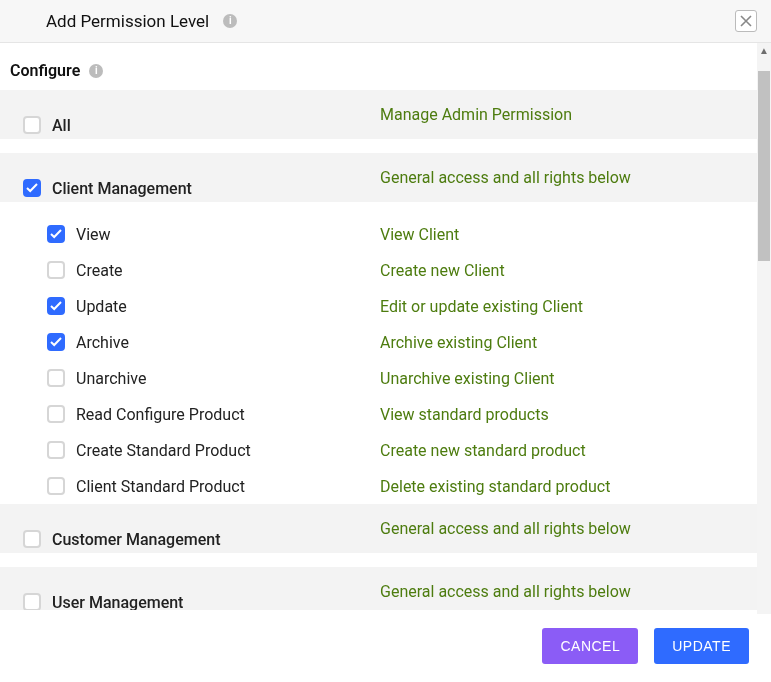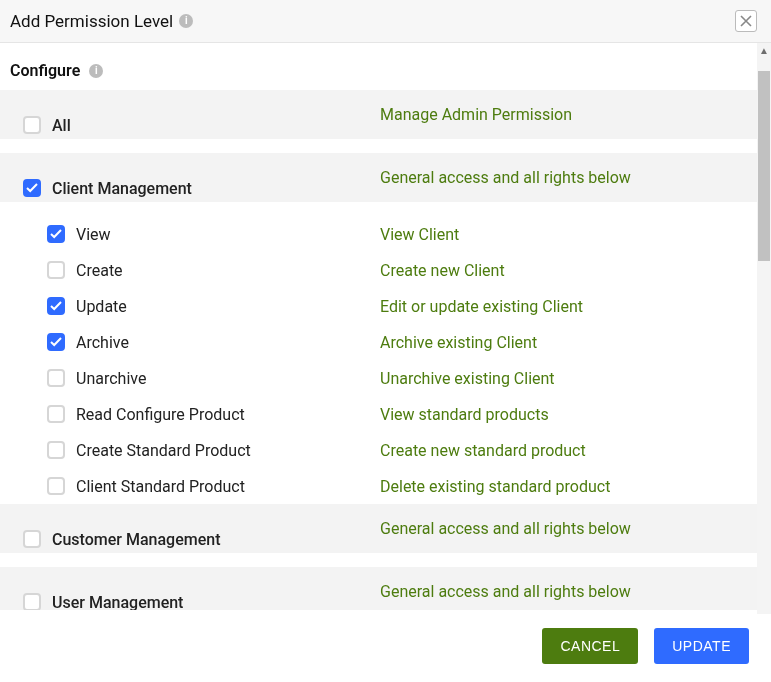--- a/index.html
+++ b/index.html
@@ -1,19 +1,19 @@
 <!DOCTYPE html>
 <html><head>
 <meta charset="utf-8">
 <style>
 * { box-sizing: border-box; margin: 0; padding: 0; }
 body { font-family: -apple-system, BlinkMacSystemFont, "Segoe UI", Roboto, Helvetica, Arial, sans-serif; background: #fff; width: 771px; height: 682px; overflow: hidden; position: relative; }
 .dialog { width: 771px; height: 682px; display: flex; flex-direction: column; background: #fff; position: relative; }
 .dialog-header { display: flex; align-items: center; justify-content: space-between; padding: 10px 14px 10px 10px; border-bottom: 1px solid #e5e5e5; background: #f7f7f7; }
-.dialog-header-left { display: flex; align-items: center; gap: 6px; }
+.dialog-header-left { display: flex; align-items: center; gap: 14px; margin-left: 36px; }
 .dialog-title { font-size: 17px; color: #111; font-weight: 400; }
 .info-icon { width: 14px; height: 14px; border-radius: 50%; background: #bcbcbc; color: #fff; font-size: 10px; display: inline-flex; align-items: center; justify-content: center; font-weight: 700; font-style: normal; line-height: 1; }
 .close-btn { width: 22px; height: 22px; border: 1px solid #bbb; border-radius: 3px; background: #fff; display: flex; align-items: center; justify-content: center; cursor: pointer; color: #888; }
 .close-btn svg { width: 12px; height: 12px; }
 .dialog-body { flex: 1; overflow: hidden; position: relative; }
 .subheader { display: flex; align-items: center; gap: 9px; padding: 18px 10px 10px 10px; }
 .subheader-title { font-size: 16px; font-weight: 600; color: #111; }
 .perm-table { width: 100%; }
 .perm-row { display: flex; align-items: center; min-height: 36px; padding: 4px 0; }
 .perm-row.group { background: #f3f3f3; }
@@ -23,21 +23,21 @@
 .chk-wrap { display: inline-flex; align-items: center; justify-content: center; width: 20px; height: 20px; margin-left: 22px; margin-right: 10px; }
 .perm-row.indent .chk-wrap { margin-left: 46px; }
 .chk { width: 18px; height: 18px; border: 2px solid #d6d6d6; border-radius: 4px; background: #fff; display: inline-flex; align-items: center; justify-content: center; cursor: pointer; }
 .chk.checked { background: #2f6bff; border-color: #2f6bff; }
 .chk svg { width: 12px; height: 10px; display: none; }
 .chk.checked svg { display: block; }
 .partial-row { height: 14px; }
 .spacer-row { height: 14px; background: #fff; }
 .dialog-footer { position: absolute; bottom: 0; left: 0; right: 0; display: flex; justify-content: flex-end; gap: 16px; padding: 14px 22px 18px; background: #fff; }
 .btn { border: none; border-radius: 3px; padding: 10px 18px; font-size: 14px; letter-spacing: 0.5px; cursor: pointer; font-weight: 500; }
-.btn-cancel { background: #4d7c0f; color: #fff; }
+.btn-cancel { background: #8b5cf6; color: #fff; }
 .btn-update { background: #2f6bff; color: #fff; }
 .scrolltrack { position: absolute; right: 0; top: 0; width: 14px; height: 100%; background: #f4f4f4; }
 .scrollthumb { position: absolute; right: 1px; width: 12px; background: #c1c1c1; border-radius: 0; }
 .scroll-arrow { position: absolute; right: 0; width: 14px; height: 14px; display: flex; align-items: center; justify-content: center; color: #6e6e6e; font-size: 10px; cursor: pointer; }
 .content-clip { position: absolute; top: 0; left: 0; right: 14px; bottom: 72px; overflow: hidden; }
 </style>
 </head>
 <body>
 
 <div class="dialog">

